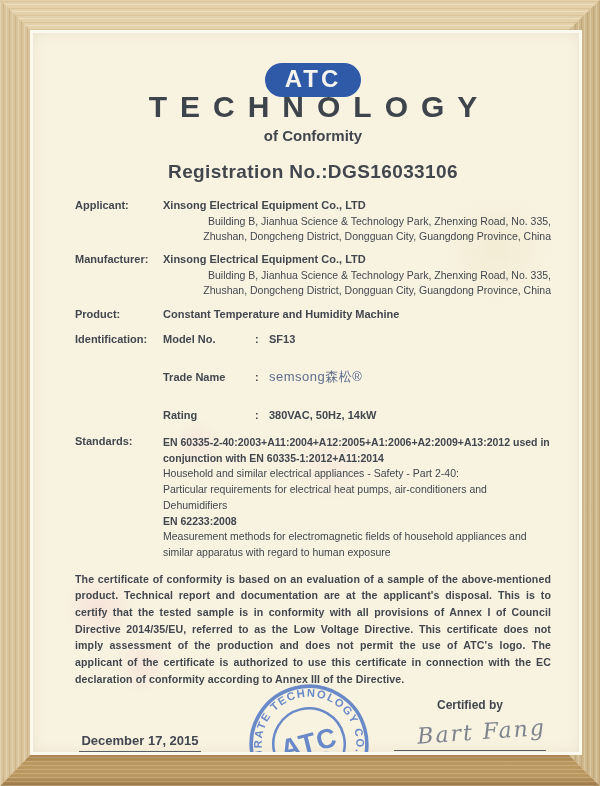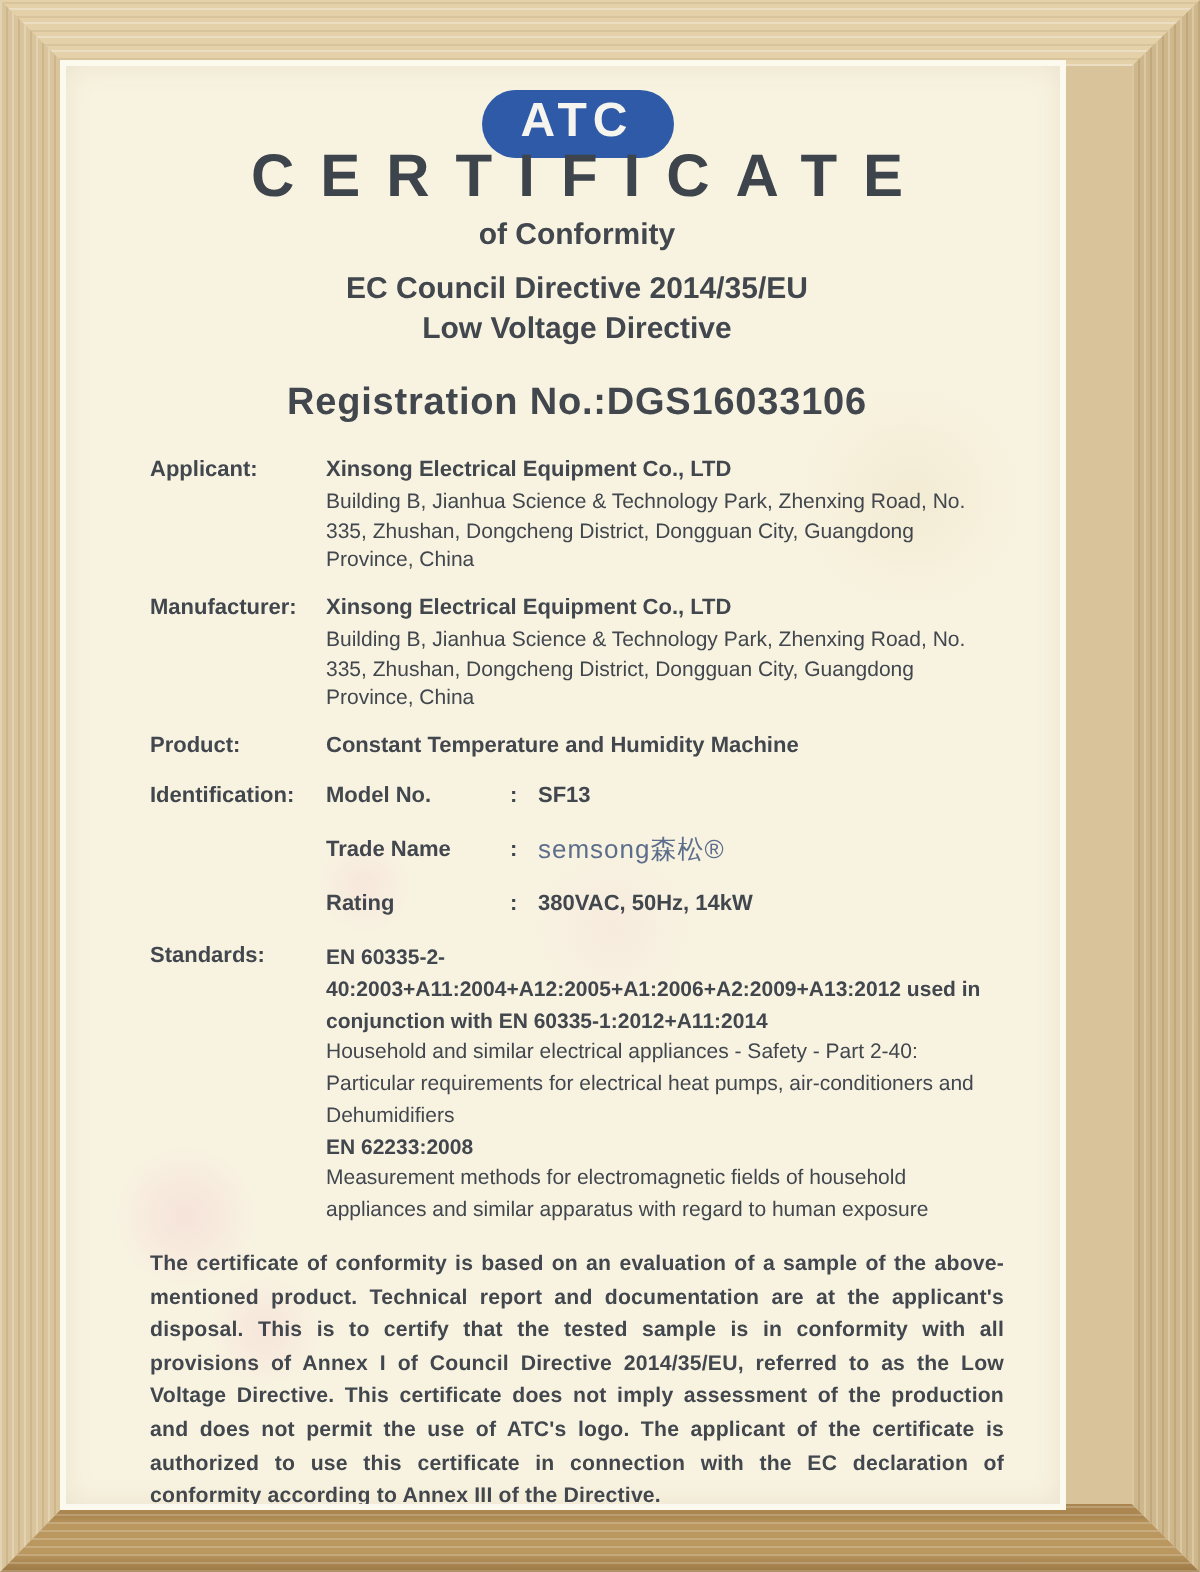--- a/index.html
+++ b/index.html
@@ -18,49 +18,49 @@
   .frame-bottom::after { content:""; position:absolute; inset:0;
     background:repeating-linear-gradient(0deg, rgba(255,255,255,.2) 0 1px, transparent 1px 4px); }
   .frame-left { top:0; bottom:0; left:0; width:33px;
     background:#d9c49c repeating-linear-gradient(90deg, rgba(255,255,255,.25) 0 1px, transparent 1px 3px, rgba(140,105,60,.16) 3px 4px, transparent 4px 6px);
     clip-path:polygon(0 0,100% 33px,100% calc(100% - 34px),0 100%); }
   .frame-right { top:0; bottom:0; right:0; width:34px;
     background:#cfb78c repeating-linear-gradient(90deg, rgba(255,255,255,.22) 0 1px, transparent 1px 3px, rgba(130,95,55,.18) 3px 4px, transparent 4px 6px);
     clip-path:polygon(0 33px,100% 0,100% 100%,0 calc(100% - 34px)); }
 
   
-  .paper { position:absolute; z-index:2; left:33px; top:33px; width:497px; height:719px;
+  .paper { position:absolute; z-index:2; left:33px; top:33px; width:546px; height:719px;
     background:
       radial-gradient(circle at 12% 80%, rgba(235,130,175,.14), transparent 38px),
       radial-gradient(circle at 20% 88%, rgba(235,130,175,.12), transparent 30px),
       radial-gradient(circle at 55% 60%, rgba(235,140,180,.08), transparent 45px),
       radial-gradient(circle at 30% 57%, rgba(235,130,175,.10), transparent 26px),
       radial-gradient(circle at 85% 30%, rgba(220,200,150,.18), transparent 60px),
       #f8f3e1;
     box-shadow:0 0 0 3px #fcf9ee, inset 0 0 14px rgba(120,90,40,.10);
-    padding:8px 28px 0 42px; color:#42474e; overflow:hidden; }
+    padding:26px 28px 0 42px; color:#42474e; overflow:hidden; }
 
   
   .logo-pill { display:block; width:96px; margin:4px auto 0; background:#2e5aa8; border-radius:18px;
     text-align:center; padding:2px 0 4px; }
   .logo-pill span { color:#f6f4ee; font-size:24px; font-weight:bold; letter-spacing:3px; }
   .cert-title { text-align:center; font-size:30px; font-weight:bold; letter-spacing:13px; padding-left:13px;
     color:#3e444b; margin-top:-7px; position:relative; z-index:1; }
   .cert-sub { text-align:center; font-size:15px; font-weight:bold; margin-top:3px; }
   .directives { text-align:center; font-size:15px; font-weight:bold; line-height:1.3; margin-top:9px; }
   .registration { text-align:center; font-size:19px; font-weight:bold; margin-top:17px; letter-spacing:.4px; }
 
   
   .rows { margin-top:16px; }
   .row { display:grid; grid-template-columns:88px 1fr; margin-bottom:10px; font-size:11px; }
   .row .lbl { font-weight:bold; }
   .name { font-weight:bold; font-size:11px; }
-  .addr { margin-top:3px; font-size:10.5px; line-height:1.4; }
+  .addr { margin-top:3px; font-size:10.5px; line-height:1.4;text-align:right; }
   .val-b { font-weight:bold; font-size:11px; }
-  .id-grid { display:grid; grid-template-columns:92px 14px 1fr; row-gap:12px; font-size:11px; font-weight:bold; align-items:center; }
+  .id-grid { display:grid; grid-template-columns:92px 14px 1fr; row-gap:23px; font-size:11px; font-weight:bold; align-items:center; }
   .trade-logo { color:#5d6d8c; font-size:13px; letter-spacing:.5px; font-weight:normal; }
   .std-content { font-size:10.5px; line-height:1.5; }
   .b { font-weight:bold; }
 
   
   .declaration { margin-top:9px; font-size:10.6px; font-weight:bold; text-align:justify; line-height:1.57; letter-spacing:.1px; }
 
   
   .footer { position:relative; height:176px; margin-top:2px; }
 
@@ -82,26 +82,22 @@
 <div class="frame-side frame-top"></div>
 <div class="frame-side frame-bottom"></div>
 <div class="frame-side frame-left"></div>
 <div class="frame-side frame-right"></div>
 
 <div class="paper">
 
   <div class="logo-pill">
     <span>ATC</span>
   </div>
-  <div class="cert-title">CERTIFICATE</div>
+  <div class="cert-title">TECHNOLOGY</div>
   <div class="cert-sub">of Conformity</div>
-  <div class="directives">
-    <div>EC Council Directive 2014/35/EU</div>
-    <div>Low Voltage Directive</div>
-  </div>
   <div class="registration">Registration No.:DGS16033106</div>
 
   <div class="rows">
 
     <div class="row">
       <div class="lbl">Applicant:</div>
       <div>
         <div class="name">Xinsong Electrical Equipment Co., LTD</div>
         <div class="addr">Building B, Jianhua Science &amp; Technology Park, Zhenxing Road, No. 335, Zhushan, Dongcheng District, Dongguan City, Guangdong Province, China</div>
       </div>

